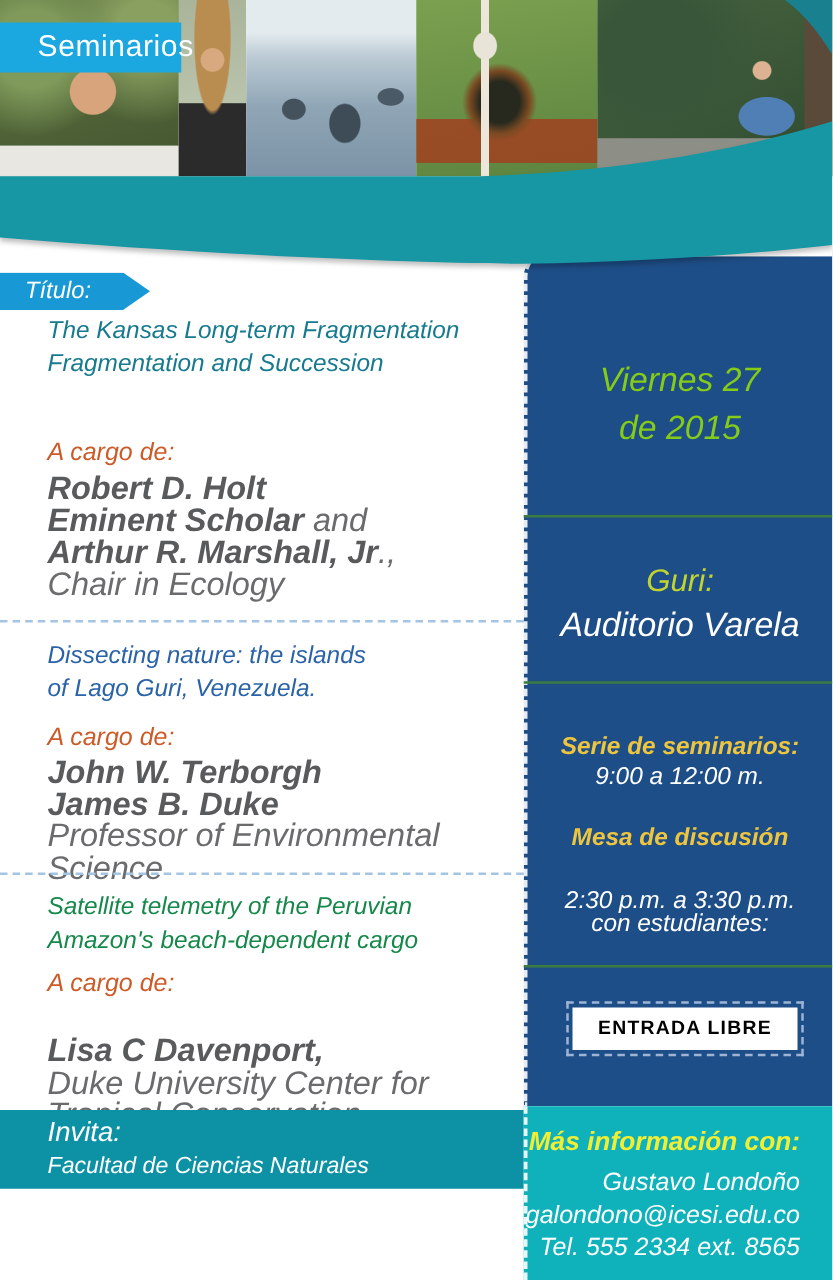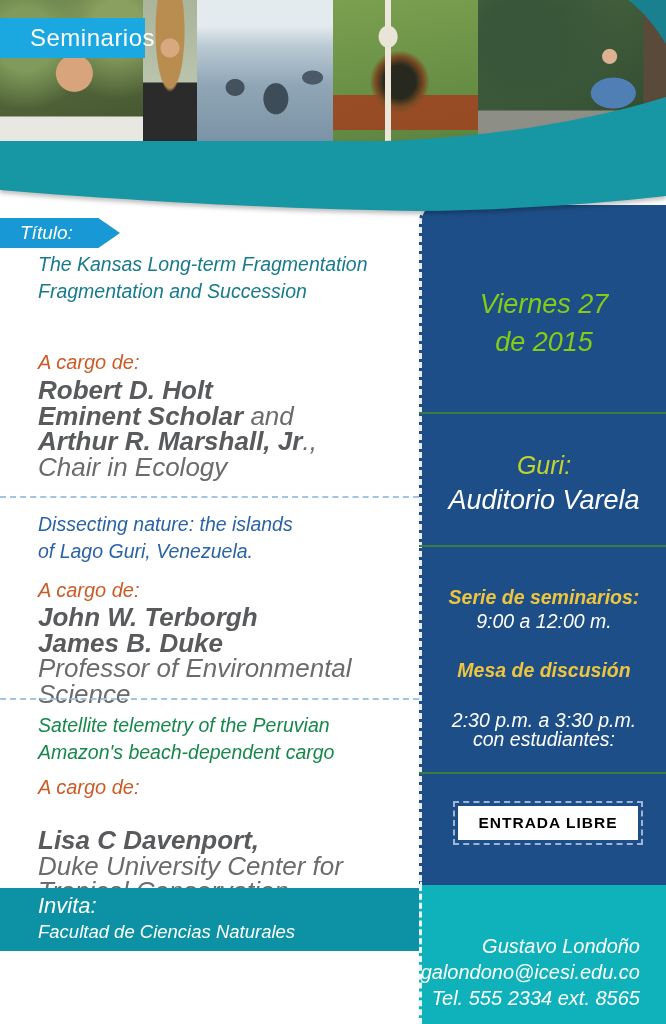--- a/index.html
+++ b/index.html
@@ -171,18 +171,19 @@
     <div class="gdiv" style="top:567px;"></div>
     <div class="entrada">ENTRADA LIBRE</div>
   </div>
 
   <div class="invita-band">
     <div class="invita-label">Invita:</div>
     <div class="invita-org">Facultad de Ciencias Naturales</div>
   </div>
 
   <div class="contact-panel">
+    <div class="contact-heading">Más información con:</div>
     <div class="contact-line" style="top:48px;">Gustavo Londoño</div>
     <div class="contact-line" style="top:74px;">galondono@icesi.edu.co</div>
     <div class="contact-line" style="top:100px;">Tel. 555 2334 ext. 8565</div>
   </div>
 
 </div>
 
 </body></html>

